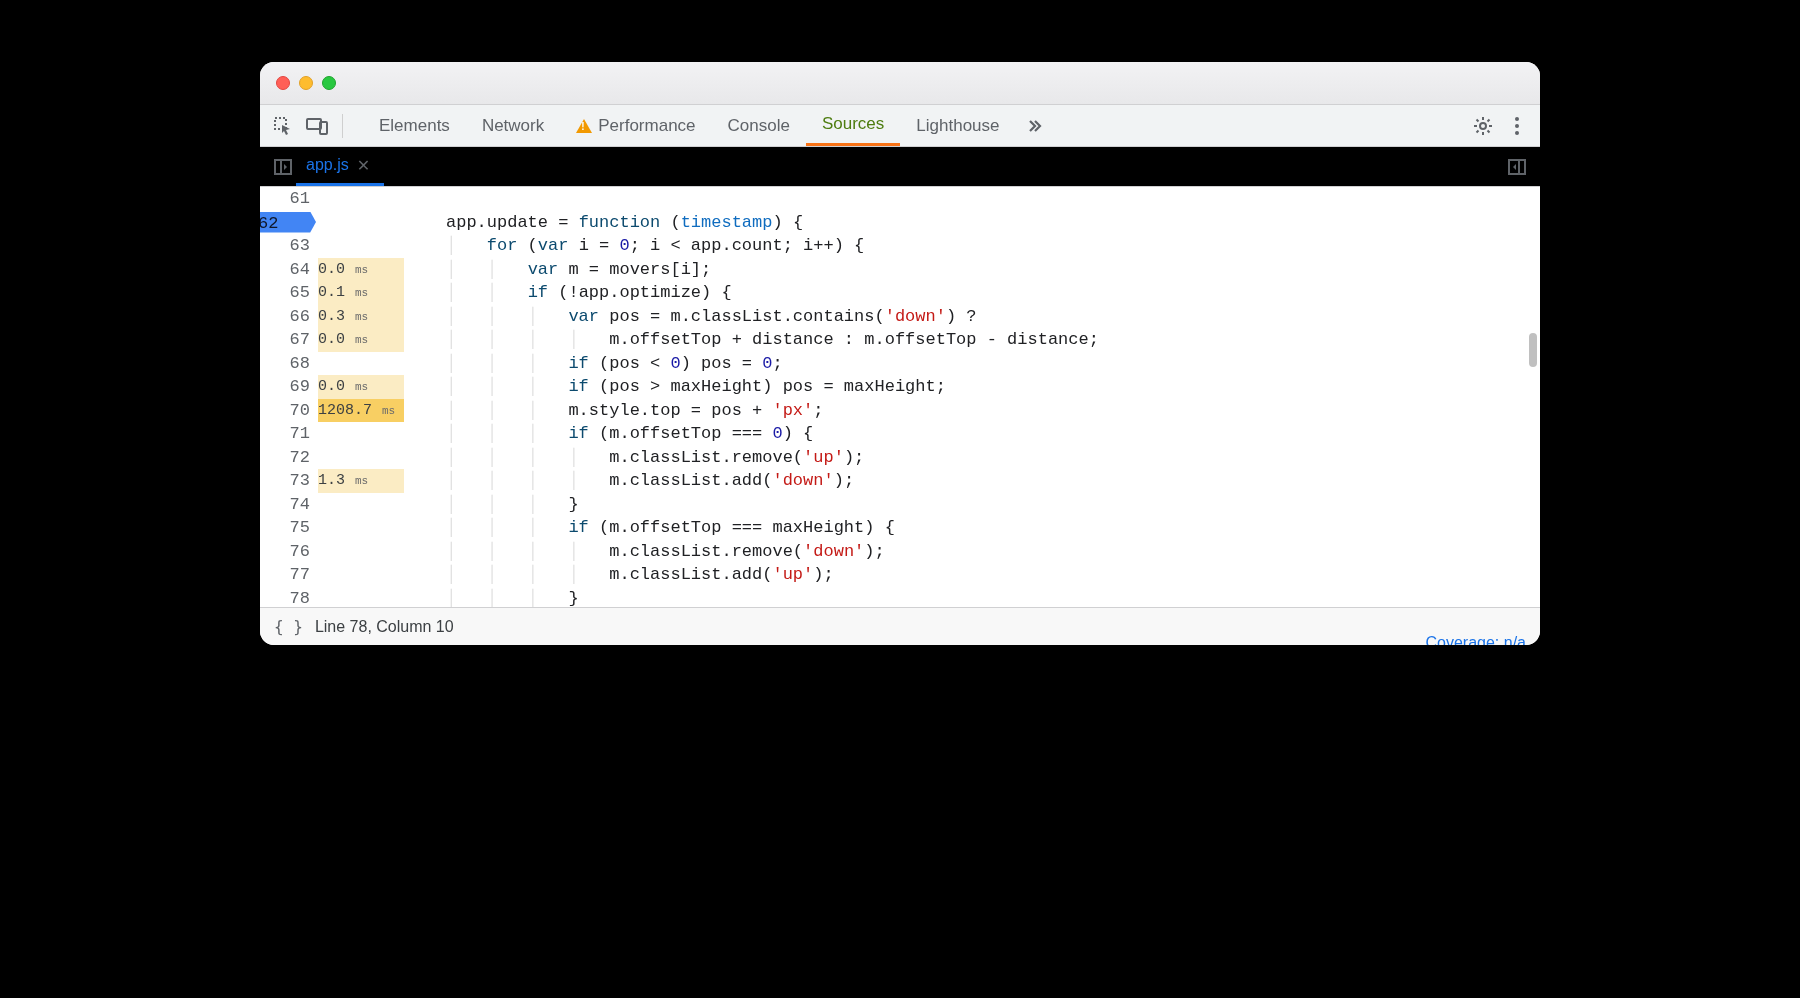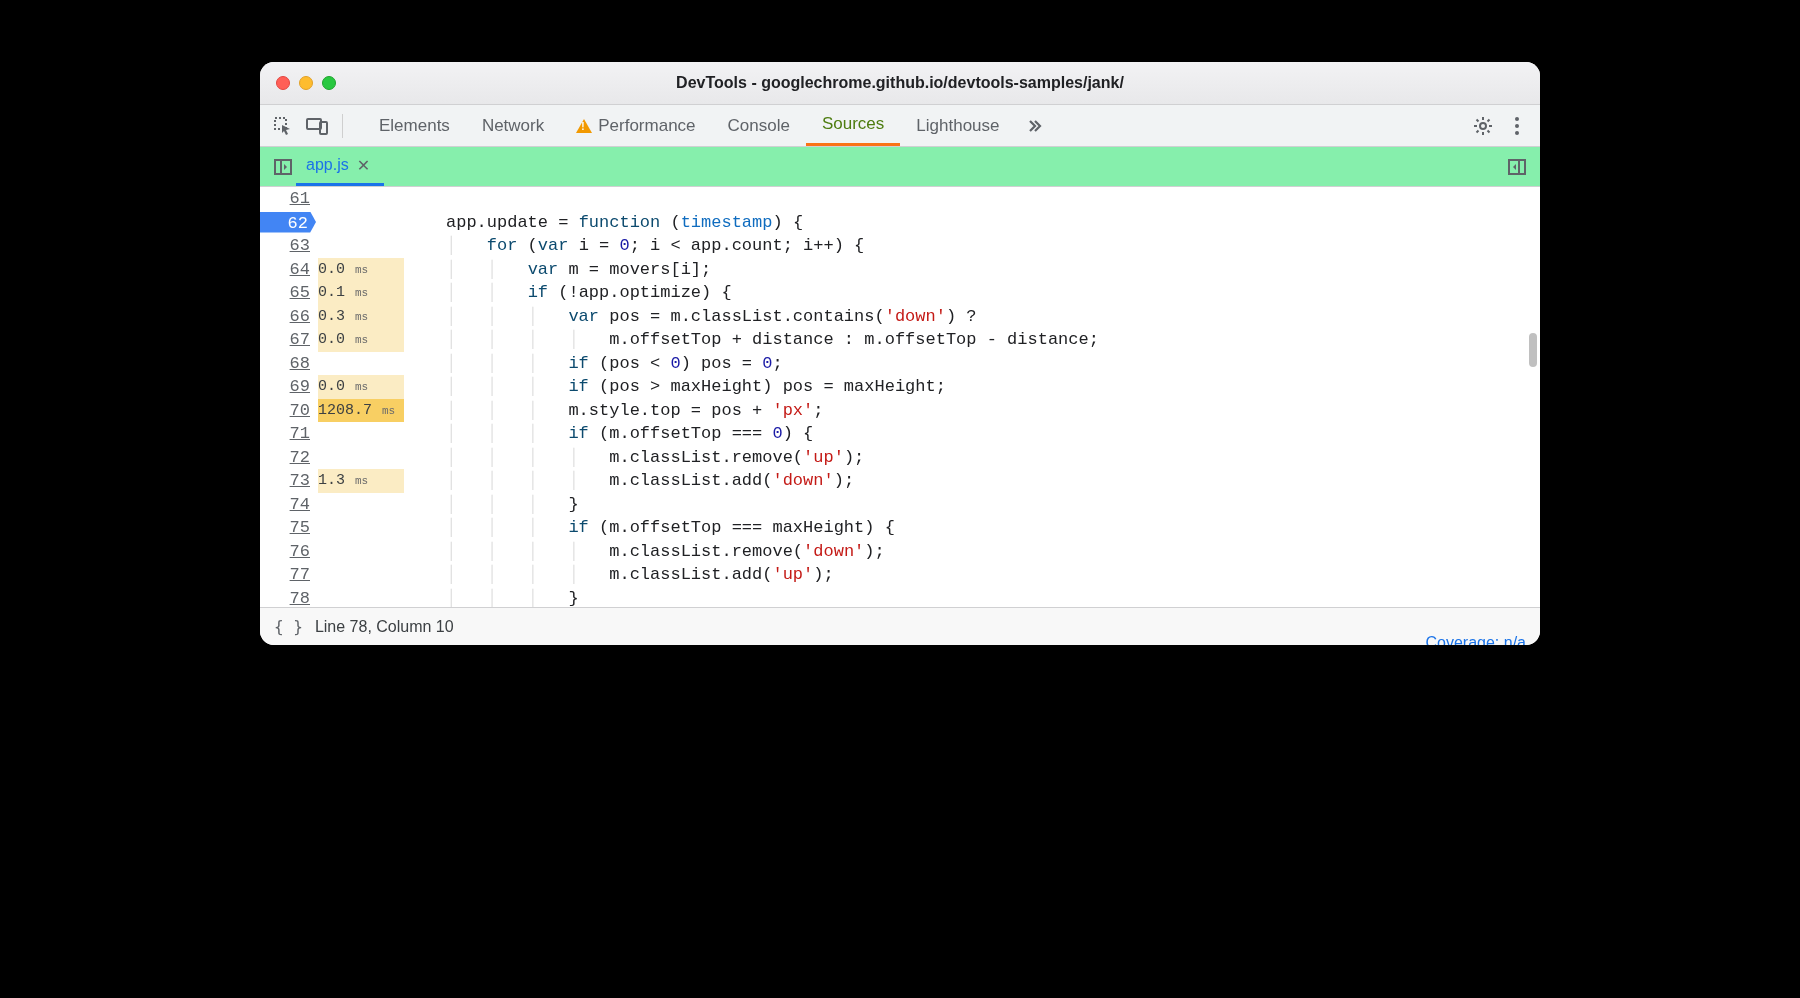--- a/index.html
+++ b/index.html
@@ -78,21 +78,21 @@
   position: relative;
 }
 .warn-tri::after {
   content: "!"; position: absolute; left: -3px; top: 2px;
   font-size: 10px; font-weight: 700; color: #fff;
 }
 .spacer { flex: 1; }
 
 .subtoolbar {
   height: 40px;
-  background: #86efac;
+  background: #000000;
   border-bottom: 1px solid #d0d0d2;
   display: flex; align-items: center;
   padding: 0 10px;
 }
 .subtab {
   height: 100%;
   display: flex; align-items: center;
   padding: 0 14px 0 10px;
   font-size: 16px;
   color: #1a73e8;
@@ -112,29 +112,29 @@
   position: relative;
 }
 .gutter {
   width: 58px;
   text-align: right;
   color: #5f6368;
   padding-right: 8px;
   background: #fff;
   flex-shrink: 0;
 }
-.gutline { height: 23.5px; position: relative; text-decoration: underline; }
+.gutline { height: 23.5px; position: relative; }
 .bp {
   position: absolute;
   left: -2px; top: 1px;
   width: 58px; height: 21px;
   background: #4285f4;
-  color: #ffffff;
+  color: #0f172a;
   padding-right: 8px;
-  text-align: right;
+  text-align: left;
   clip-path: polygon(0 0, 90% 0, 100% 50%, 90% 100%, 0 100%);
 }
 .timings {
   width: 92px;
   flex-shrink: 0;
   padding-right: 6px;
   color: #3c4043;
 }
 .timing { height: 23.5px; font-size: 15px; }
 .timing.lo { background: #fbecc4; }
@@ -174,21 +174,20 @@
 </head>
 <body>
 
 <div class="window">
   <div class="titlebar">
     <div class="traffic">
       <div class="dot red"></div>
       <div class="dot yellow"></div>
       <div class="dot green"></div>
     </div>
-    <div class="title">DevTools - googlechrome.github.io/devtools-samples/jank/</div>
   </div>
 
   <div class="toolbar">
     <div class="tb-icon">
       <svg width="20" height="20" viewBox="0 0 20 20">
           <rect x="2" y="2" width="11" height="11" fill="none" stroke="#5f6368" stroke-width="2" stroke-dasharray="2 2"></rect>
           <path d="M9 9 L17 13 L13 14 L15 18 L13 19 L11 15 L9 17 Z" fill="#5f6368"></path>
         </svg>
     </div>
     <div class="tb-icon">

